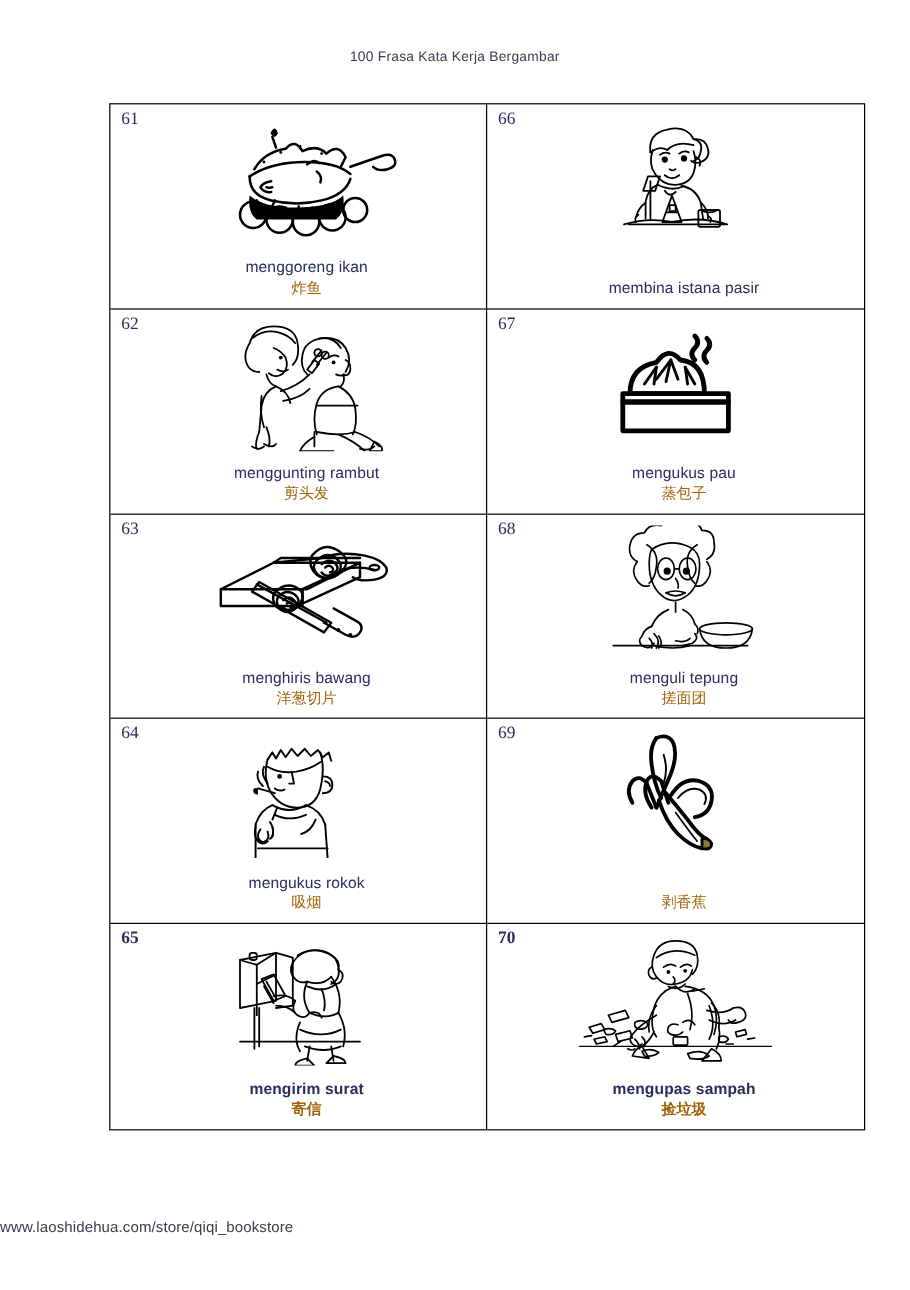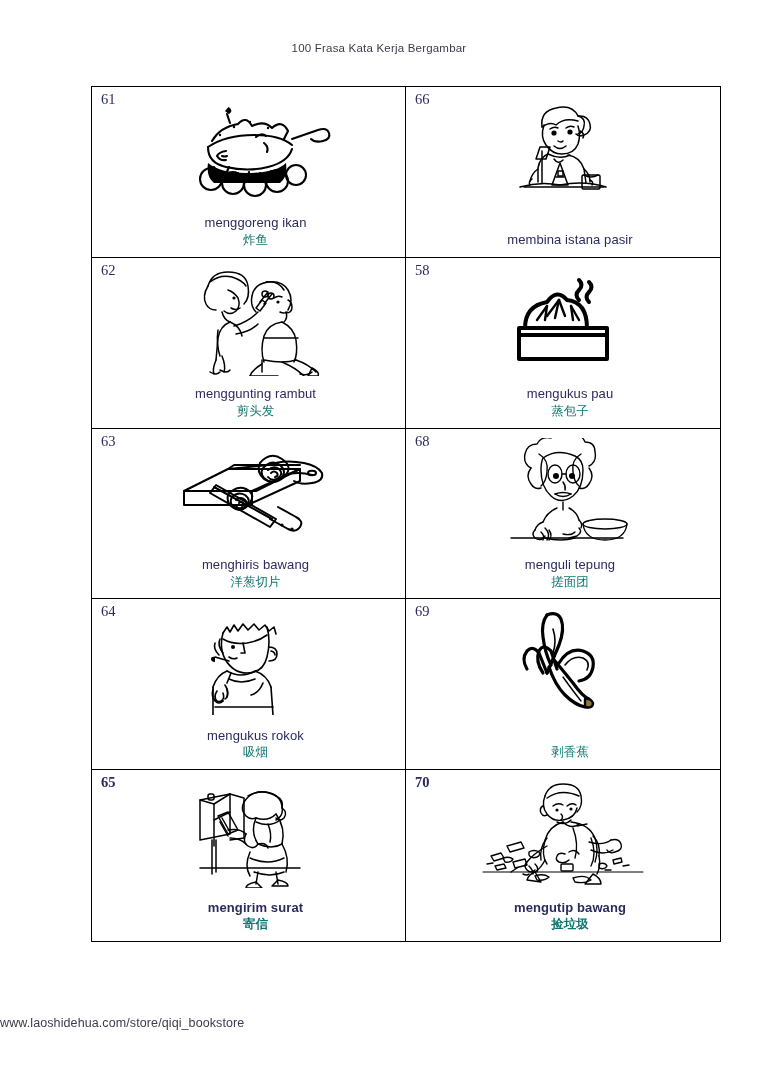--- a/index.html
+++ b/index.html
@@ -72,21 +72,21 @@
     text-align: center;
   }
   .cap-ms {
     font-size: 13px;
     color: #2b2b5e;
     line-height: 1.35;
     letter-spacing: .1px;
   }
   .cap-zh {
     font-size: 12.5px;
-    color: #0f766e;
+    color: #a16207;
     line-height: 1.35;
     font-family: "DejaVu Sans", sans-serif;
   }
 </style>
 </head>
 <body>
 
 <div class="page">
 
   <div class="page-header">100 Frasa Kata Kerja Bergambar</div>
@@ -218,21 +218,21 @@
           </g>
         </svg>
       </div>
       <div class="captions">
         <div class="cap-ms">menggunting rambut</div>
         <div class="cap-zh">剪头发</div>
       </div>
     </div>
 
     <div class="cell col2 row2">
-      <div class="cell-number">58</div>
+      <div class="cell-number">67</div>
       <div class="art">
         <svg width="120" height="96" viewBox="0 0 120 96">
           <g fill="none" stroke="#000" stroke-linecap="round" stroke-linejoin="round">
             <path d="M76 8 q5 5 0 10 q-5 5 0 10" stroke-width="4"></path>
             <path d="M86 10 q5 5 0 10 q-5 5 0 10" stroke-width="4"></path>
             <path d="M22 56 q0 -22 22 -26 q10 -14 20 -2 q20 2 20 28 Z" stroke-width="4"></path>
             <path d="M56 28 l-12 16" stroke-width="2.4"></path>
             <path d="M56 28 l-4 18" stroke-width="2.4"></path>
             <path d="M56 28 l6 16" stroke-width="2.4"></path>
             <path d="M44 34 l-10 14" stroke-width="2.4"></path>
@@ -492,21 +492,21 @@
             <path d="M50 96 q4 2 6 0"></path>
             <path d="M14 86 l6 -1"></path>
             <path d="M132 92 l6 0"></path>
             <path d="M150 88 l6 -1"></path>
             <path d="M96 74 q6 -4 10 2"></path>
             <path d="M92 76 q-6 -2 -8 2 q-2 4 2 6 q6 2 10 -2"></path>
           </g>
         </svg>
       </div>
       <div class="captions">
-        <div class="cap-ms">mengutip bawang</div>
+        <div class="cap-ms">mengupas sampah</div>
         <div class="cap-zh">捡垃圾</div>
       </div>
     </div>
 
   </div>
 
   <div class="page-footer">www.laoshidehua.com/store/qiqi_bookstore</div>
 
 </div>
 

